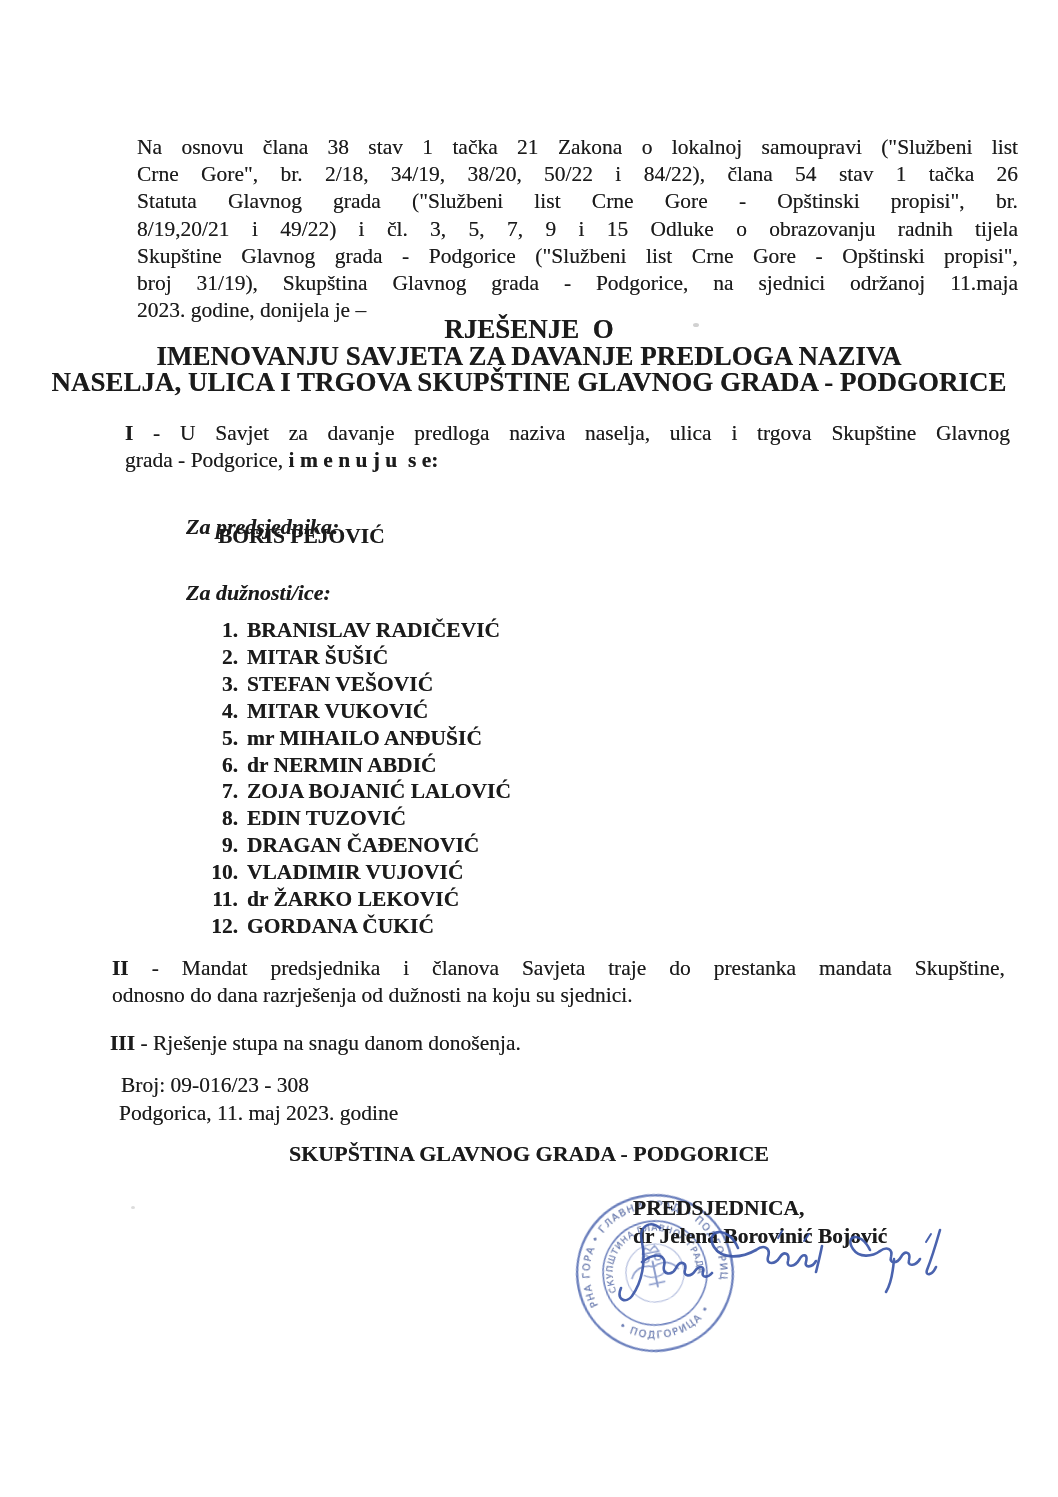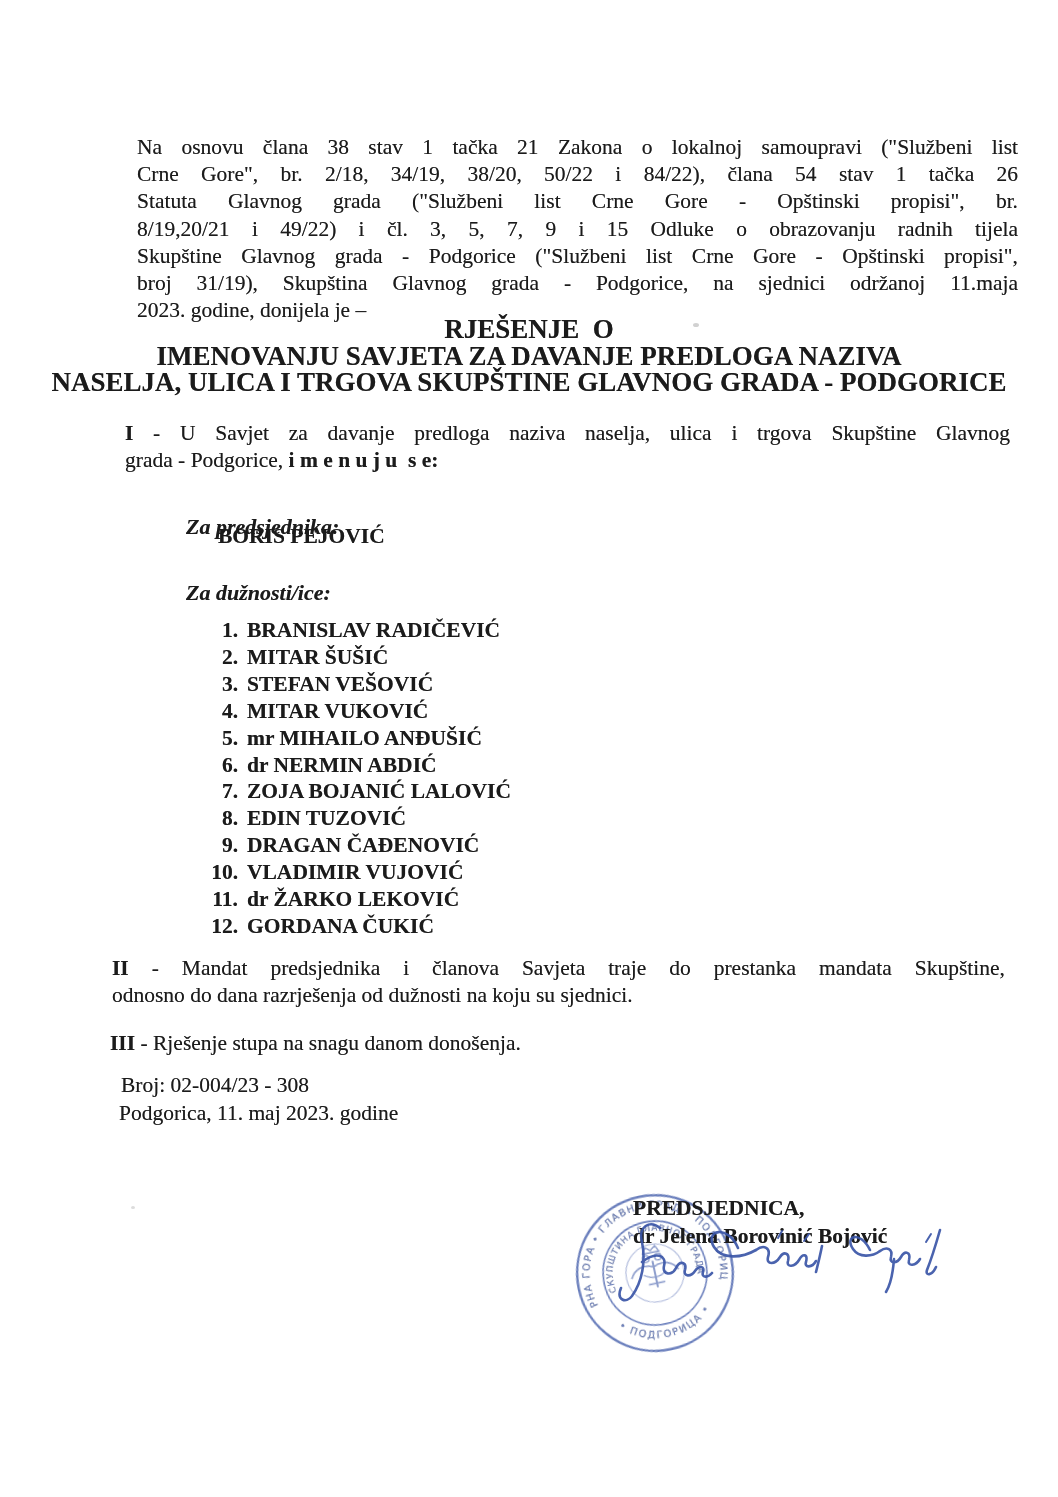--- a/index.html
+++ b/index.html
@@ -116,23 +116,24 @@
     <div class="jl">
       <span class="b">II</span><span> - Mandat predsjednika i članova Savjeta traje do prestanka mandata Skupštine,</span>
     </div>
     <div class="ll">odnosno do dana razrješenja od dužnosti na koju su sjednici.</div>
   </div>
 
   <div class="blk body-text" style="left:110px; top:1030px; width:893px;">
     <span class="b">III</span><span> - Rješenje stupa na snagu danom donošenja.</span>
   </div>
 
-  <div class="blk body-text" style="left:121px; top:1072px;">Broj: 02-004/23 - 308</div>
+  <div class="blk body-text" style="left:121px; top:1072px;">Broj: 09-016/23 - 308</div>
   <div class="blk body-text" style="left:119px; top:1100px;">Podgorica, 11. maj 2023. godine</div>
 
+  <div class="blk b" style="left:0; top:1141px; width:1058px; text-align:center; font-size:22px;">SKUPŠTINA GLAVNOG GRADA - PODGORICE</div>
 
   <div class="stamp-wrap">
     <svg width="166" height="166" viewBox="0 0 160 160" xmlns="http://www.w3.org/2000/svg">
       <g fill="none" stroke="#4a63ae" stroke-width="2.4">
         <circle cx="80" cy="80" r="75"></circle>
         <circle cx="80" cy="80" r="50" stroke-width="1.5"></circle>
         <circle cx="80" cy="80" r="28" stroke-width="1" opacity="0.55"></circle>
       </g>
       <defs>
         <path id="arcOuterTop" d="M 19.1 96.3 A 63 63 0 1 1 140.9 96.3"></path>

